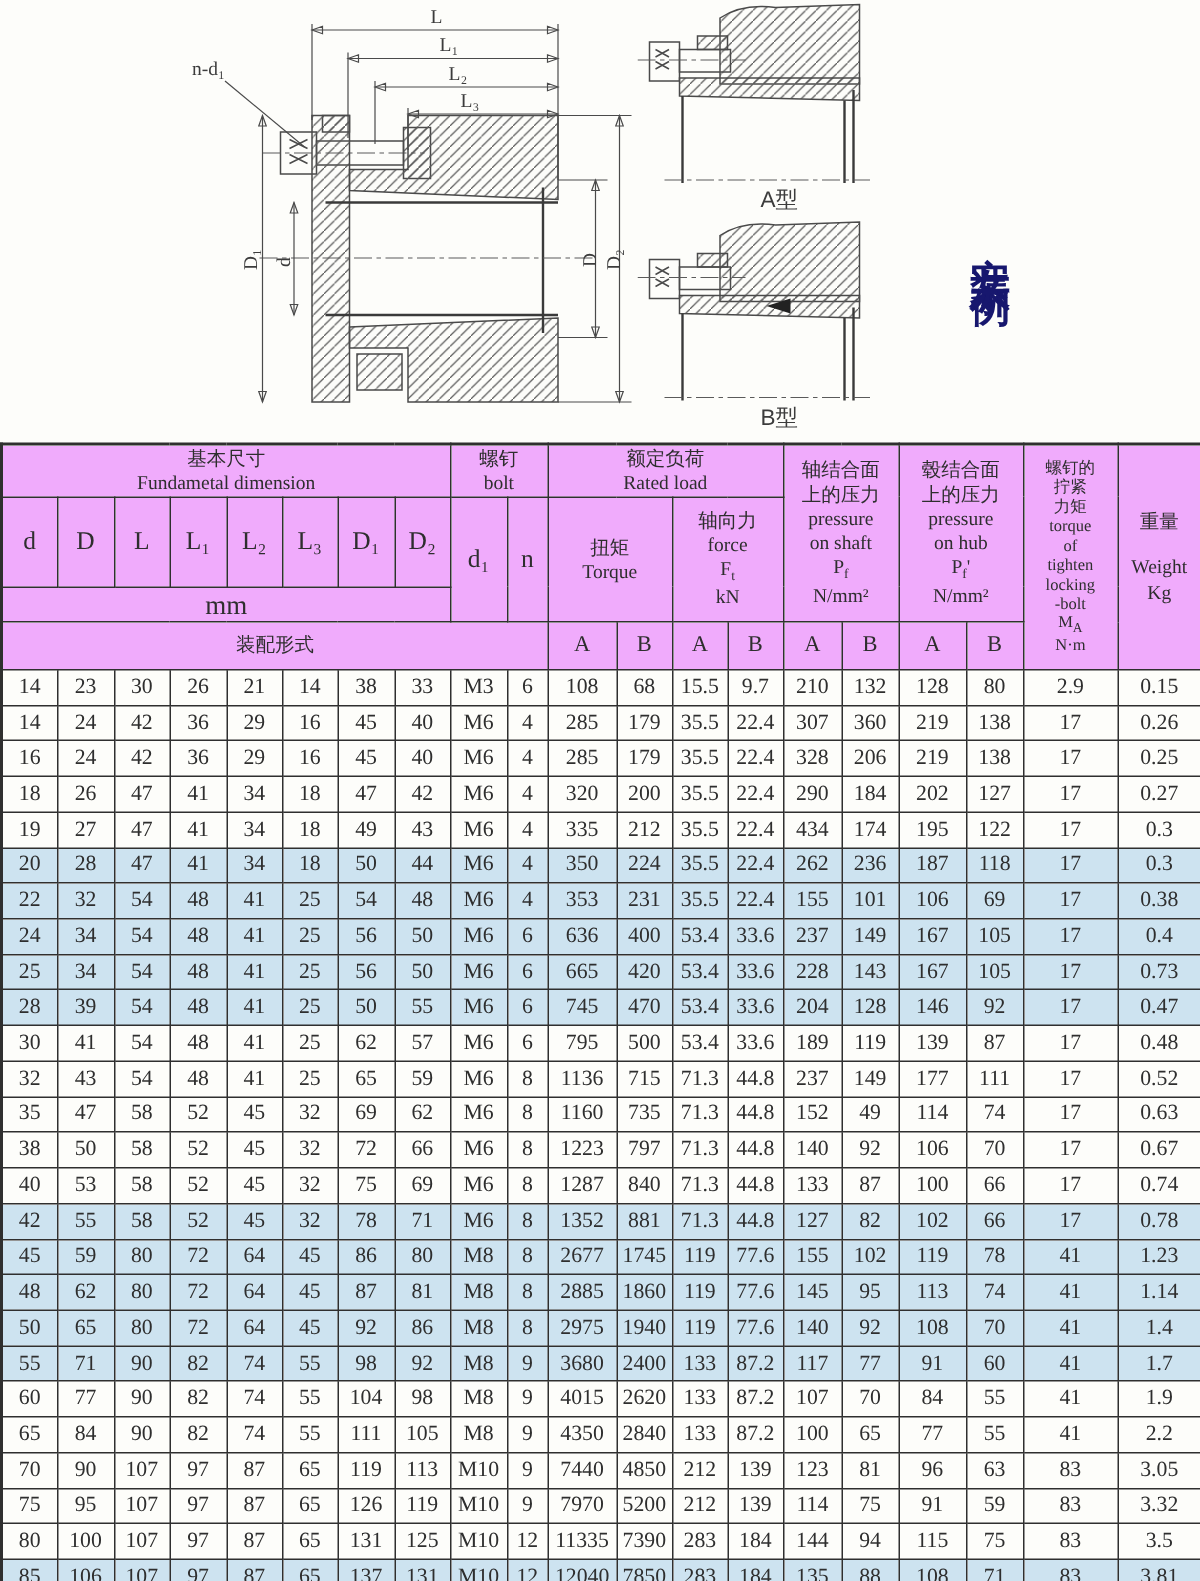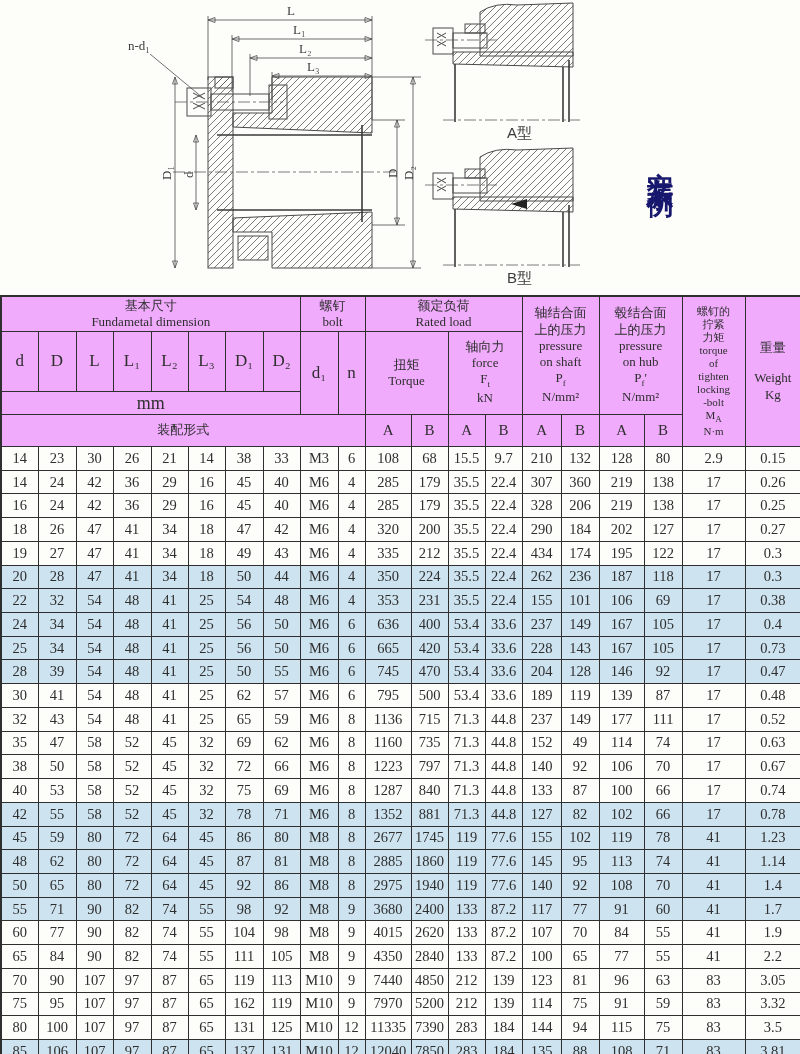--- a/index.html
+++ b/index.html
@@ -759,21 +759,21 @@
           <td>83</td>
           <td>3.05</td>
         </tr>
         <tr>
           <td>75</td>
           <td>95</td>
           <td>107</td>
           <td>97</td>
           <td>87</td>
           <td>65</td>
-          <td>162</td>
+          <td>126</td>
           <td>119</td>
           <td>M10</td>
           <td>9</td>
           <td>7970</td>
           <td>5200</td>
           <td>212</td>
           <td>139</td>
           <td>114</td>
           <td>75</td>
           <td>91</td>

